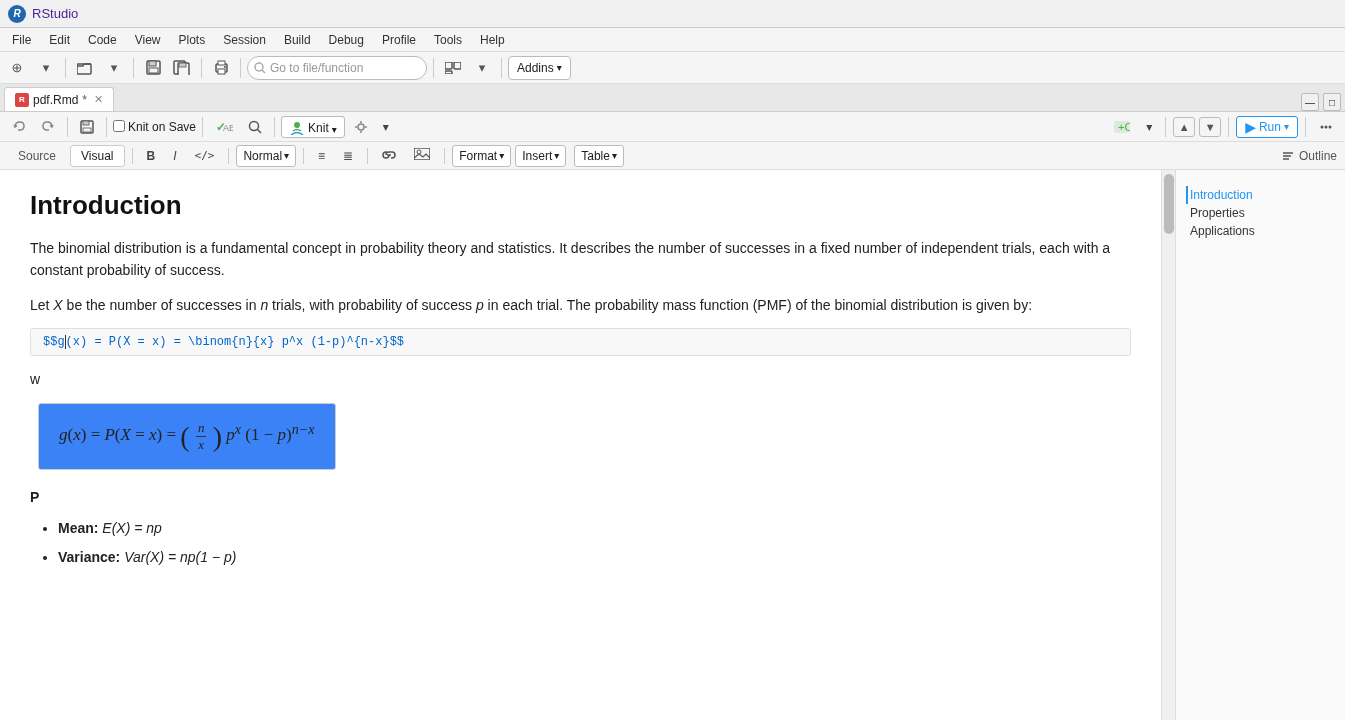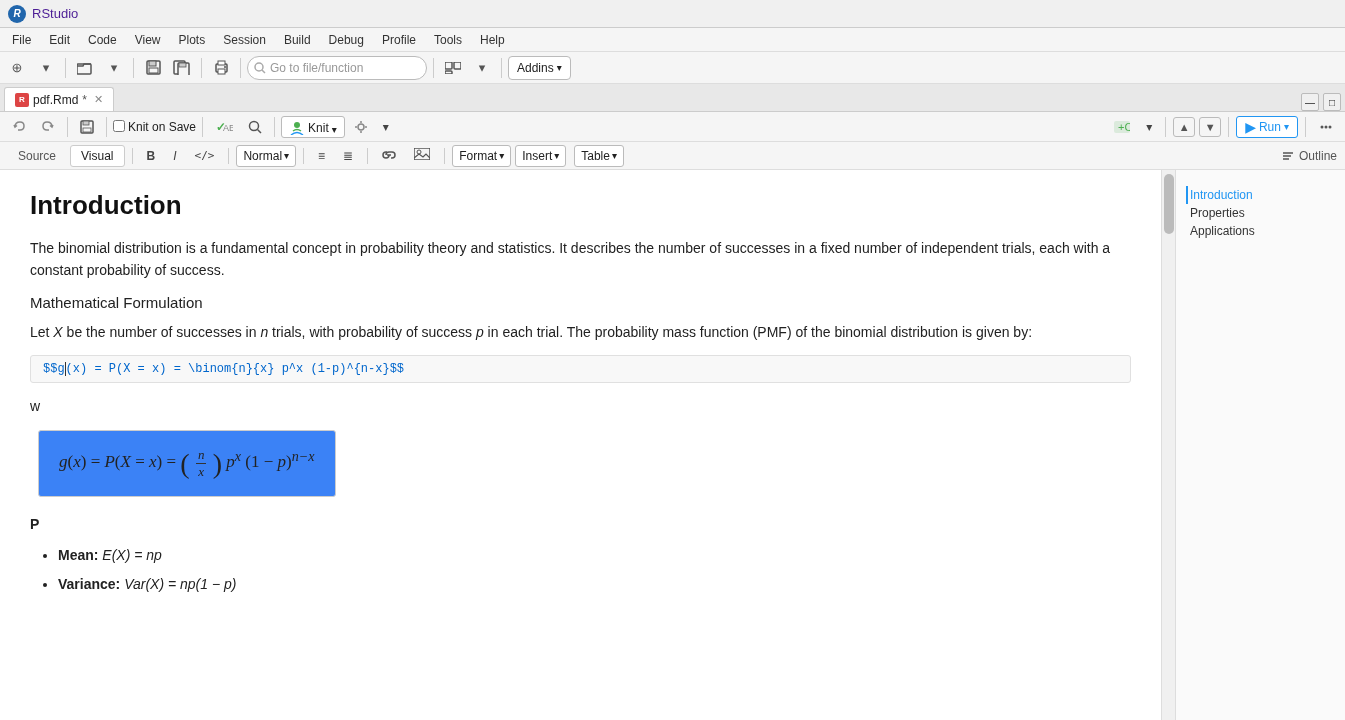--- a/index.html
+++ b/index.html
@@ -571,21 +571,20 @@
 <div id="main-area">
 
   <div id="editor-content">
     
     <div class="doc-h1">Introduction</div>
 
     
     <div class="doc-p">The binomial distribution is a fundamental concept in probability theory and statistics. It describes the number of successes in a fixed number of independent trials, each with a constant probability of success.</div>
 
     
-    <div class="doc-h3">Mathematical Formulation</div>
 
     
     <div class="doc-p">
       <span>Let </span><em>X</em><span> be the number of successes in </span><em>n</em><span> trials, with probability of success </span><em>p</em><span> in each trial. The probability mass function (PMF) of the binomial distribution is given by:</span>
     </div>
 
     
     <div class="math-inline-code">
       <span>$$g</span><span class="cursor-blink"></span><span>(x) = P(X = x) = \binom{n}{x} p^x (1-p)^{n-x}$$</span>
     </div>

